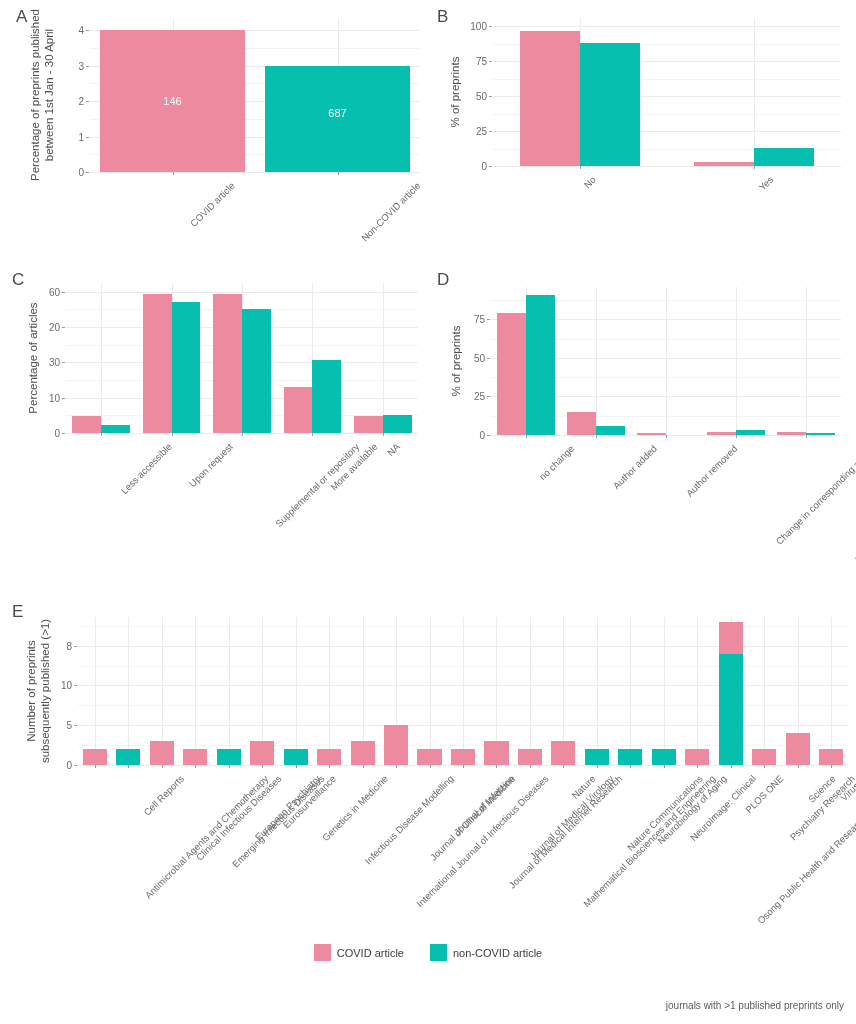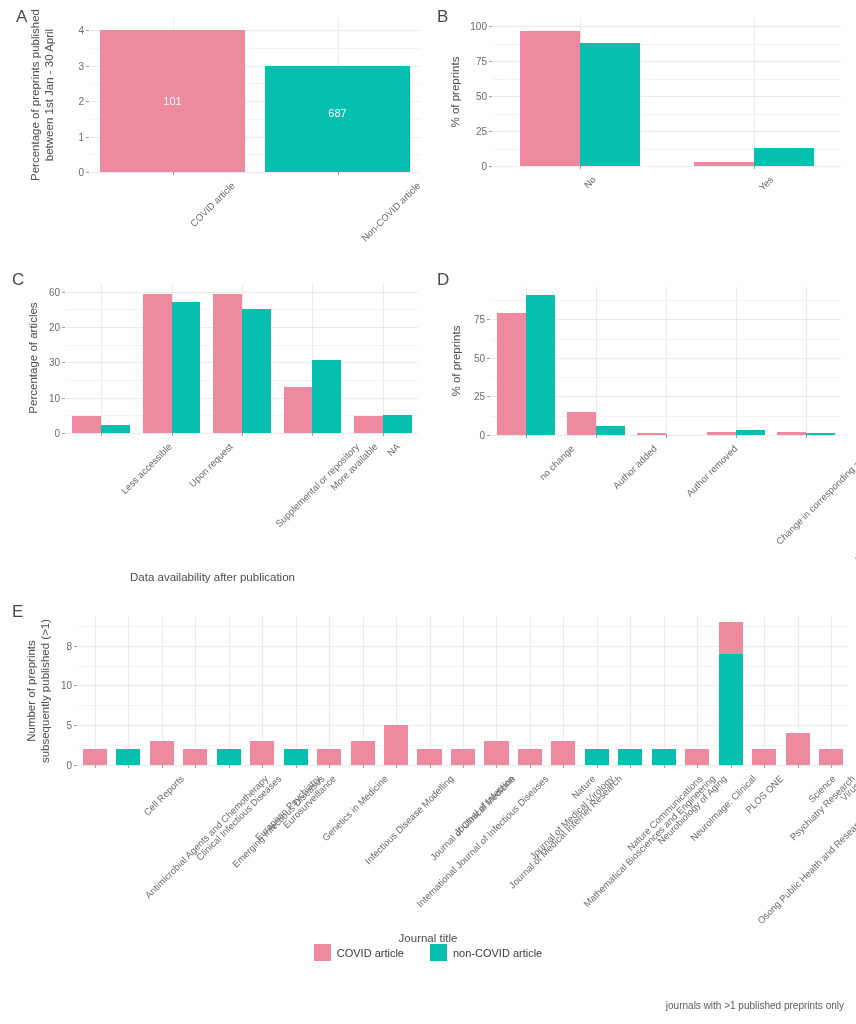--- a/index.html
+++ b/index.html
@@ -103,21 +103,21 @@
         <div class="grid-line h" style="top:12.390804597701134px;"></div>
         <div class="ytick" style="top: 12.3908px; position: absolute; left: -34px; width: 28px;">4</div>
         <div class="tickmark" style="left:-4px;top:12.390804597701134px;"></div>
         <div class="grid-line h minor" style="top:136.29885057471265px;"></div>
         <div class="grid-line h minor" style="top:100.89655172413794px;"></div>
         <div class="grid-line h minor" style="top:65.49425287356321px;"></div>
         <div class="grid-line h minor" style="top:30.091954022988503px;"></div>
         <div class="grid-line v" style="left:82.5px;"></div>
         <div class="grid-line v" style="left:247.5px;"></div>
         <div class="bar" style="left:9.900000000000006px;width:145.2px;height:141.60919540229887px;background:#ee8aa0;" title="COVID article: 4"></div>
-        <div class="bar-label" style="left:82.5px;top:83.19540229885057px;">101</div>
+        <div class="bar-label" style="left:82.5px;top:83.19540229885057px;">146</div>
         <div class="xtick-rot" style="left:80.5px;top:162px;">COVID article</div>
         <div class="tickmark v" style="left:82.5px;top:154px;"></div>
         <div class="bar" style="left:174.9px;width:145.2px;height:106.20689655172414px;background:#06bfae;" title="Non-COVID article: 3"></div>
         <div class="bar-label" style="left:247.5px;top:94.89655172413794px;">687</div>
         <div class="xtick-rot" style="left:245.5px;top:162px;">Non-COVID article</div>
         <div class="tickmark v" style="left:247.5px;top:154px;"></div>
       </div>
   </div>
 
   <div class="panel" id="panelB" style="left:425px;top:0px;width:431px;height:275px;">
@@ -152,21 +152,20 @@
         <div class="bar" style="left:201px;width:60px;height:4.188679245283019px;background:#ee8aa0;" title="Yes — COVID article: 3"></div>
         <div class="bar" style="left:261px;width:60px;height:18.150943396226417px;background:#06bfae;" title="Yes — non-COVID article: 13"></div>
         <div class="xtick-rot" style="left:259px;top:156px;">Yes</div>
         <div class="tickmark v" style="left:261px;top:148px;"></div>
       </div>
   </div>
 
   <div class="panel" id="panelC" style="left:0px;top:265px;width:425px;height:330px;">
     <div class="panel-letter" style="left:12px;top:6px;">C</div>
     <div class="axis-y-title" id="panelC-ylab" style="left: 26px; top: 168px; width: 150px;">Percentage of articles</div>
-    <div class="axis-x-title" id="panelC-xlab" style="left:0px;top:306px;width:425px;">Data availability after publication</div>
     <div class="plot" id="panelC-plot" style="left:66px;top:18px;width:352px;height:150px;">
         <div class="grid-line h" style="top:150px;"></div>
         <div class="ytick" style="top: 150px; position: absolute; left: -34px; width: 28px;">0</div>
         <div class="tickmark" style="left:-4px;top:150px;"></div>
         <div class="grid-line h" style="top:114.70588235294117px;"></div>
         <div class="ytick" style="top: 114.706px; position: absolute; left: -34px; width: 28px;">10</div>
         <div class="tickmark" style="left:-4px;top:114.70588235294117px;"></div>
         <div class="grid-line h" style="top:79.41176470588235px;"></div>
         <div class="ytick" style="top: 79.4118px; position: absolute; left: -34px; width: 28px;">30</div>
         <div class="tickmark" style="left:-4px;top:79.41176470588235px;"></div>
@@ -253,21 +252,20 @@
         <div class="bar" style="left:315px;width:28.7px;height:1.5416666666666665px;background:#06bfae;" title="Added &amp; corresponding author change — non-COVID article: 1"></div>
         <div class="xtick-rot" style="left:313px;top:156px;">Added &amp; corresponding author change</div>
         <div class="tickmark v" style="left:315px;top:148px;"></div>
       </div>
   </div>
 
   <div class="panel" id="panelE" style="left:0px;top:595px;width:856px;height:429px;">
     <div class="panel-letter" style="left:12px;top:8px;">E</div>
     <div class="axis-y-title" id="panelE-ylab" style="left: 24px; top: 186px; width: 180px; white-space: pre;">Number of preprints
 subsequently published (&gt;1)</div>
-    <div class="axis-x-title" id="panelE-xlab" style="left:0px;top:337px;width:856px;">Journal title</div>
     <div class="plot" id="panelE-plot" style="left:78px;top:22px;width:770px;height:148px;">
         <div class="grid-line h" style="top:148px;"></div>
         <div class="ytick" style="top: 148px; position: absolute; left: -34px; width: 28px;">0</div>
         <div class="tickmark" style="left:-4px;top:148px;"></div>
         <div class="grid-line h" style="top:108.21505376344086px;"></div>
         <div class="ytick" style="top: 108.215px; position: absolute; left: -34px; width: 28px;">5</div>
         <div class="tickmark" style="left:-4px;top:108.21505376344086px;"></div>
         <div class="grid-line h" style="top:68.43010752688173px;"></div>
         <div class="ytick" style="top: 68.4301px; position: absolute; left: -34px; width: 28px;">10</div>
         <div class="tickmark" style="left:-4px;top:68.43010752688173px;"></div>

